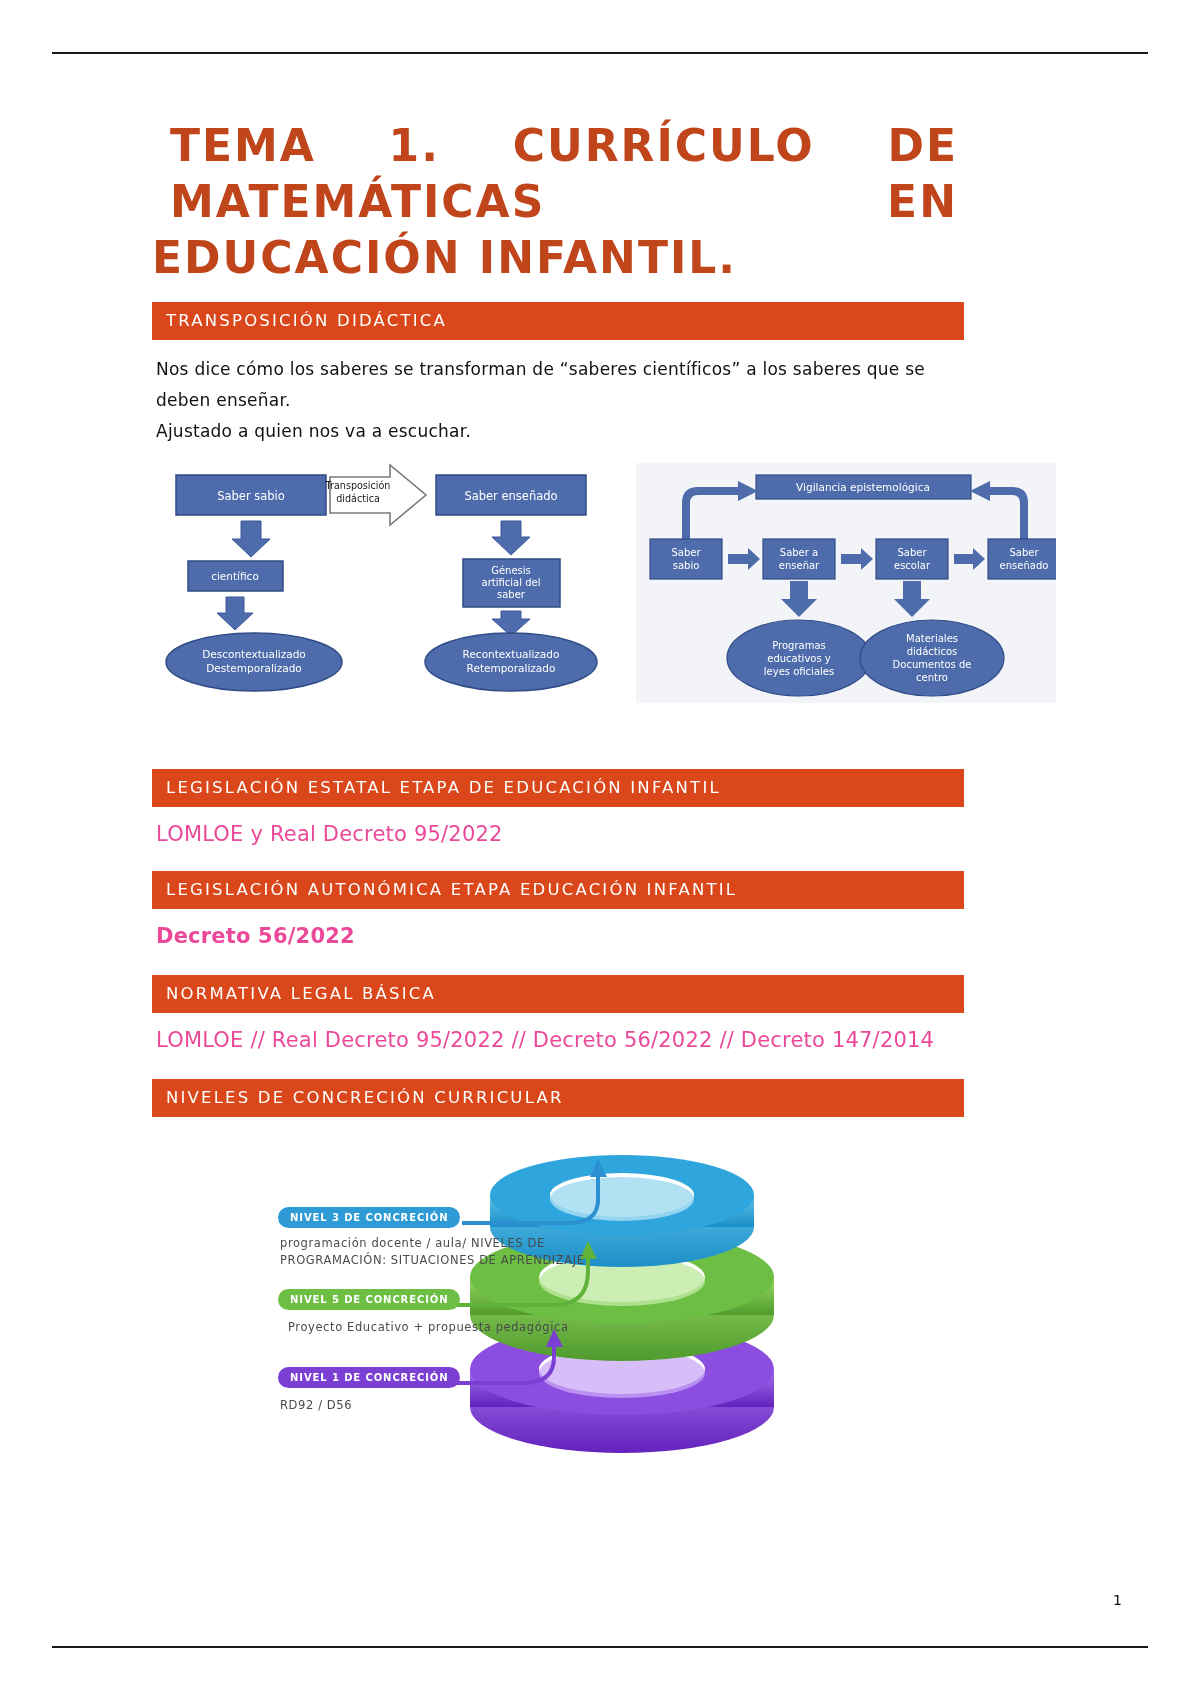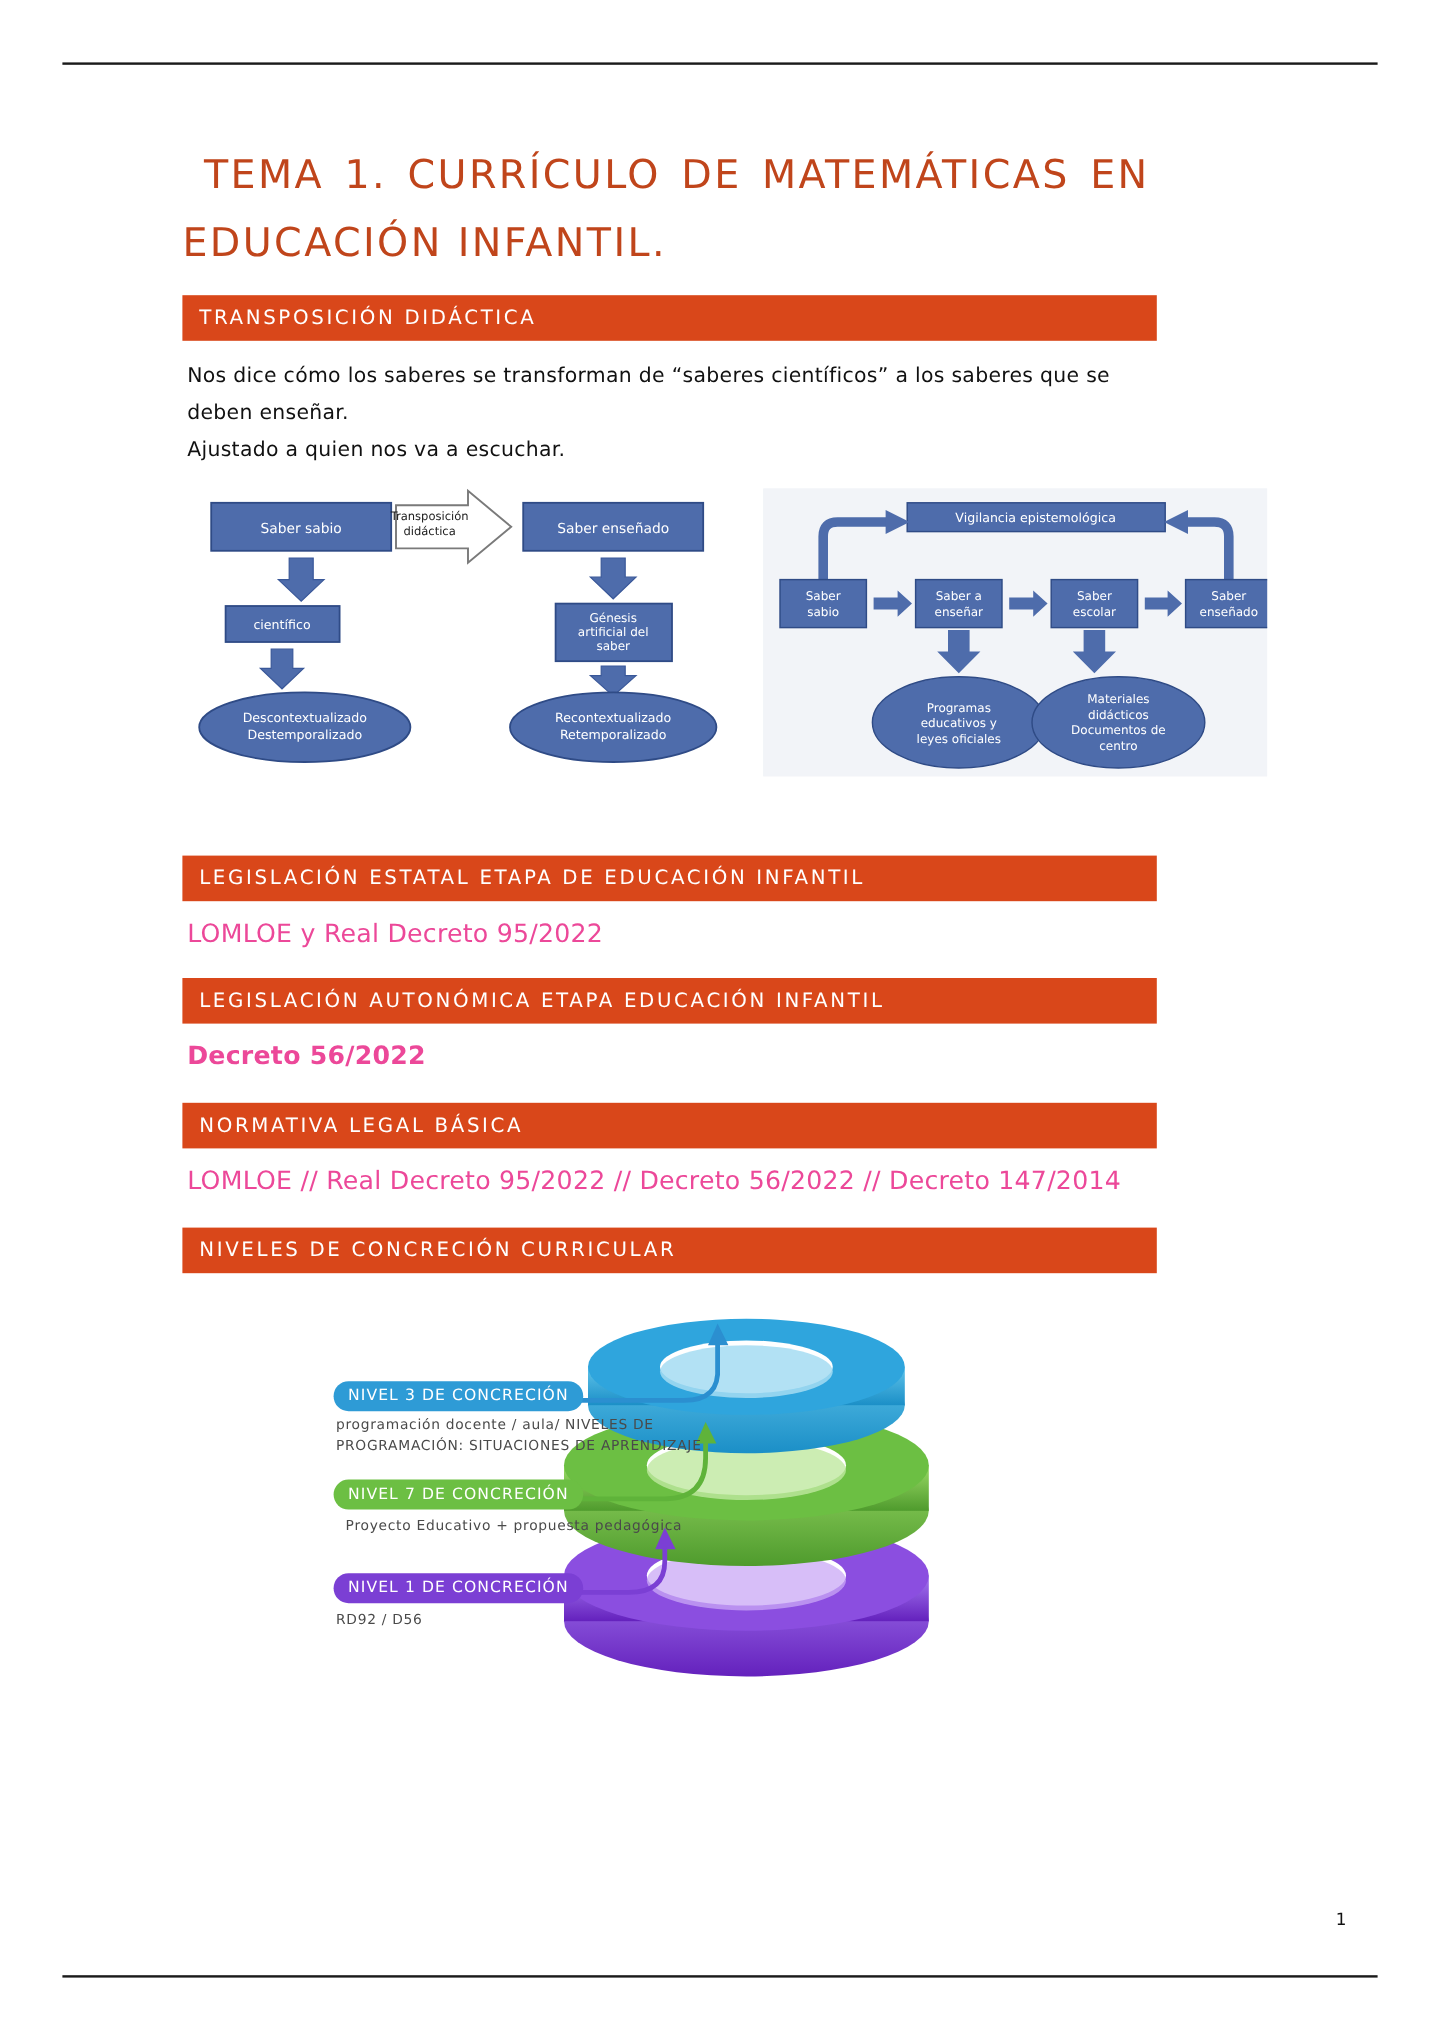--- a/index.html
+++ b/index.html
@@ -12,24 +12,24 @@
     overflow:hidden;
   }
   .page { position:absolute; inset:0; }
   .rule-top { position:absolute; left:52px; right:52px; top:52px; height:2px; background:#1a1a1a; }
   .rule-bottom { position:absolute; left:52px; right:52px; bottom:52px; height:2px; background:#1a1a1a; }
 
   .content { position:absolute; left:152px; top:118px; width:812px; }
 
   .doc-title {
     color:#c0451b;
-    font-size:33px;
+    font-size:44px;
     letter-spacing:2.0px;
     line-height:56px;
-    font-weight:400;
+    font-weight:700;
     margin:0 0 16px 0;
     font-family:"DejaVu Sans", sans-serif;
   }
   .doc-title .ln1 { display:block; text-align:justify; text-align-last:justify; padding-left:18px; padding-right:6px;}
   .doc-title .ln2 { display:block; }
 
   .sec-bar {
     background:#d9471a;
     color:#ffffff;
     font-size:16.5px;
@@ -54,22 +54,22 @@
   .dia2 { position:absolute; left:484px; top:0; width:420px; height:240px; background:#f2f4f8; }
 
   svg text { font-family:"DejaVu Sans", sans-serif; }
 
   
   .levels { position:relative; margin-top:28px; height:320px; }
 
   .lvl-tag {
     position:absolute;
     color:#ffffff;
-    font-weight:normal;
-    font-size:13px;
+    font-weight:bold;
+    font-size:10px;
     letter-spacing:.9px;
     padding:5px 12px;
     border-radius:13px;
     white-space:nowrap;
   }
   .lvl-sub {
     position:absolute;
     font-size:11.5px;
     color:#4a4a4a;
     letter-spacing:.6px;
@@ -275,21 +275,21 @@
         <polygon points="428,114 436,96 445,114" fill="#5fb33a"></polygon>
 
         <path d="M 292 238 L 372 238 Q 402 238 402 212 L 402 198" fill="none" stroke="#7b3fd4" stroke-width="4"></path>
         <polygon points="394,202 402,184 411,202" fill="#7b3fd4"></polygon>
       </svg>
 
       <div class="lvl-tag" style="left:126px;top:62px;background:#2e9bd6">NIVEL 3 DE CONCRECIÓN</div>
       <div class="lvl-sub" style="left:128px;top:90px;">programación docente / aula/ NIVELES DE
 PROGRAMACIÓN: SITUACIONES DE APRENDIZAJE</div>
 
-      <div class="lvl-tag" style="left:126px;top:144px;background:#6cbf43">NIVEL 7 DE CONCRECIÓN</div>
+      <div class="lvl-tag" style="left:126px;top:144px;background:#6cbf43">NIVEL 5 DE CONCRECIÓN</div>
       <div class="lvl-sub" style="left:136px;top:174px;">Proyecto Educativo + propuesta pedagógica</div>
 
       <div class="lvl-tag" style="left:126px;top:222px;background:#7b3fd4">NIVEL 1 DE CONCRECIÓN</div>
       <div class="lvl-sub" style="left:128px;top:252px;">RD92 / D56</div>
 
     </div>
 
   </div>
 
   <div class="pagenum">1</div>

